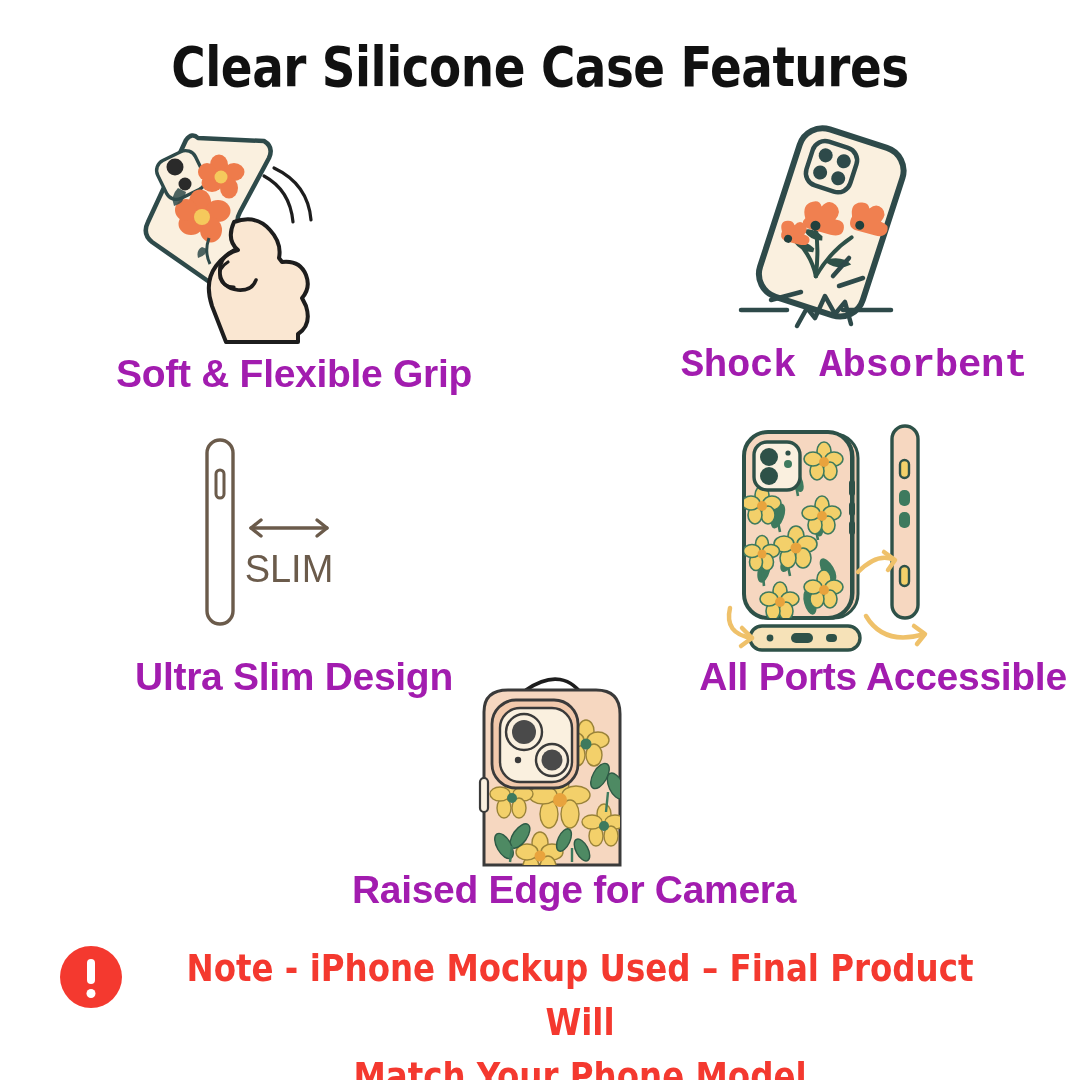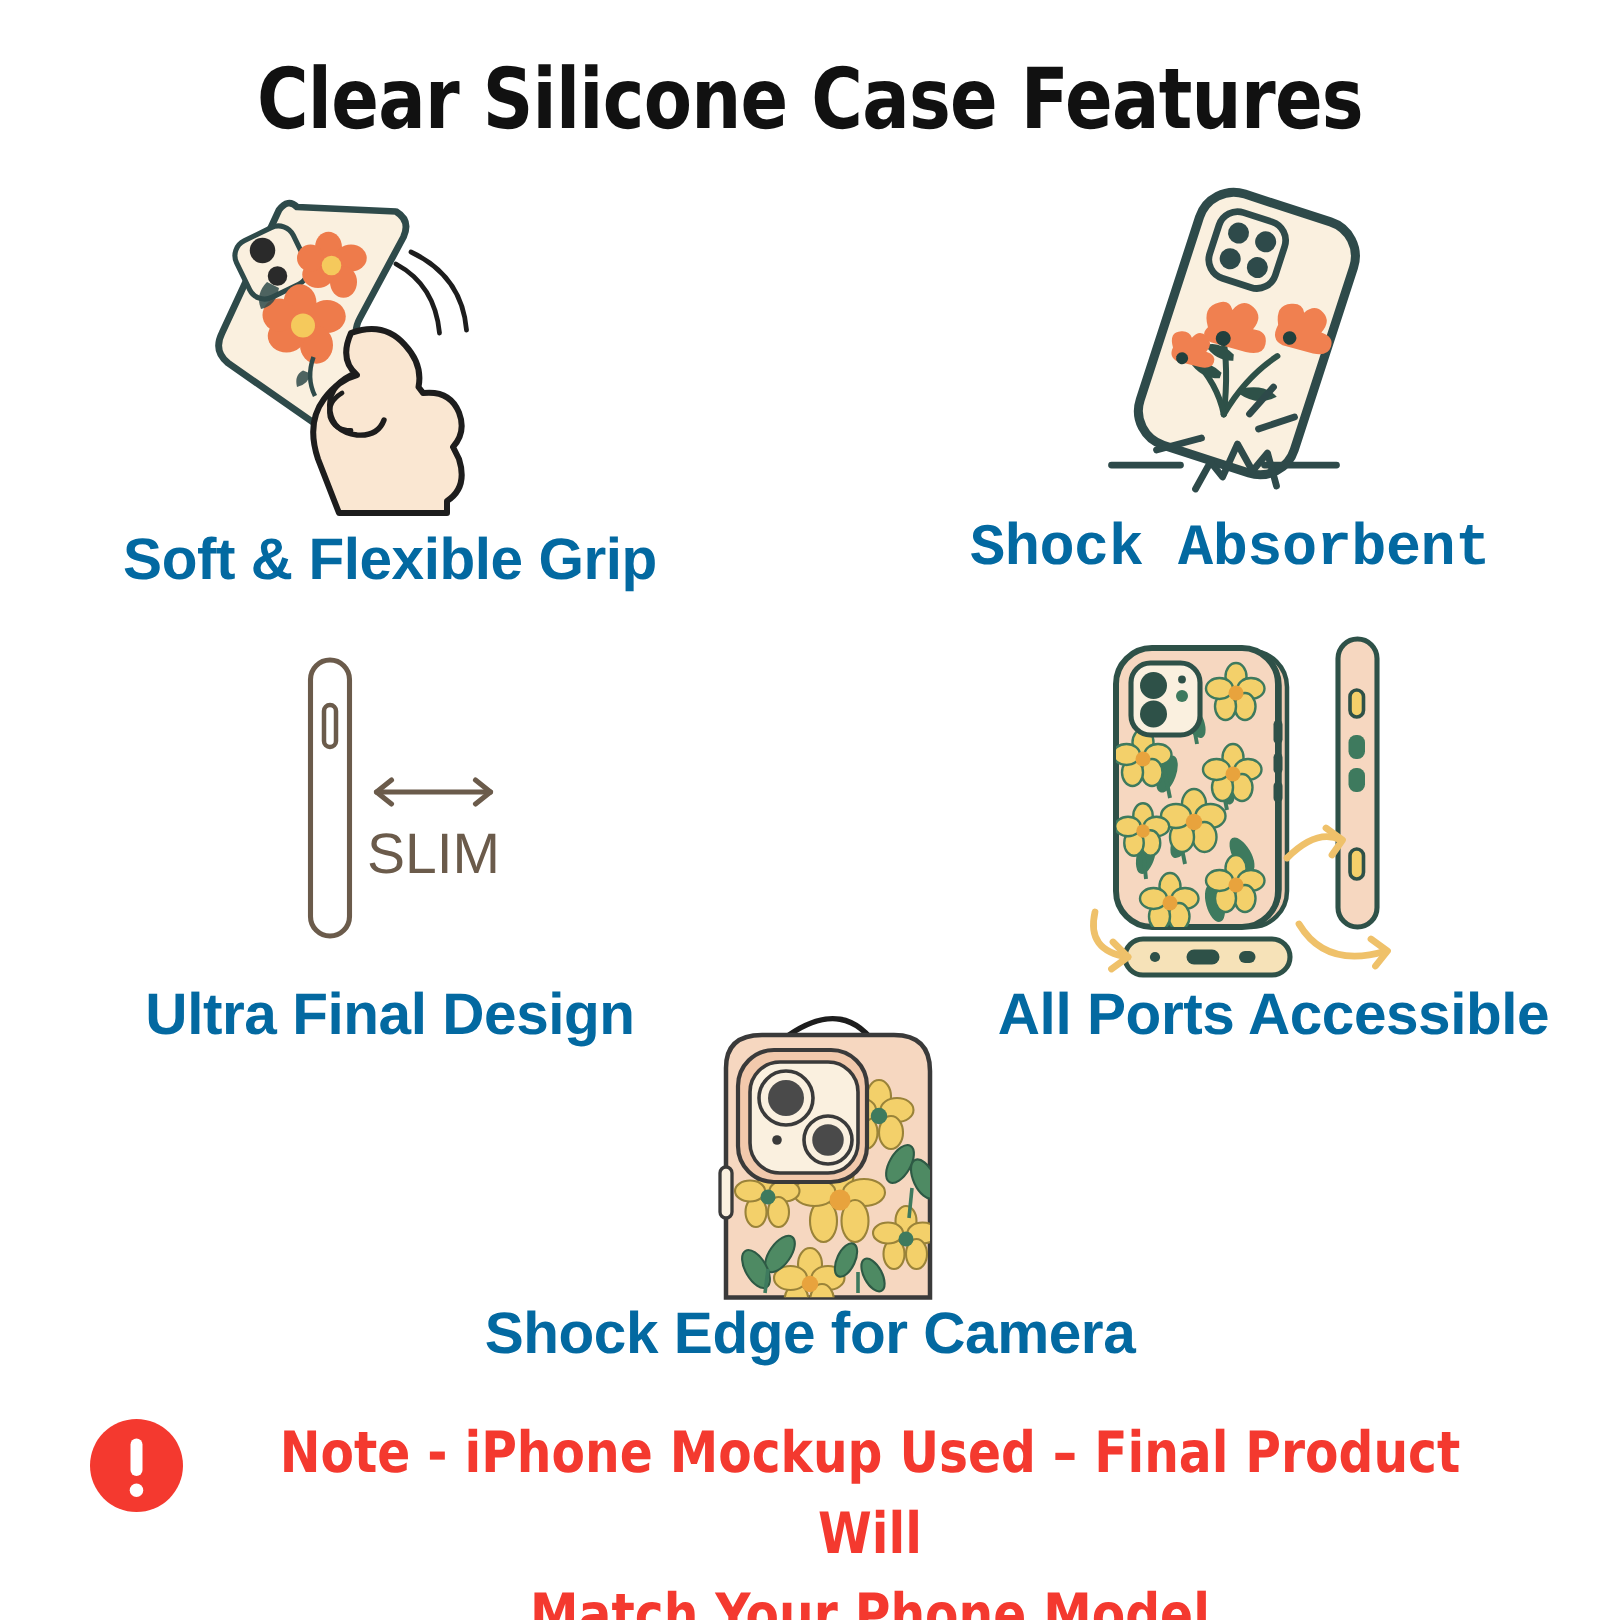--- a/index.html
+++ b/index.html
@@ -20,23 +20,24 @@
     letter-spacing:-0.5px;
     color:#111111;
     font-family:"DejaVu Sans Condensed","Liberation Sans",sans-serif;
     transform:scaleX(0.93);
   }
   .feature-label{
     position:absolute;
     text-align:center;
     font-size:39px;
     font-weight:700;
-    color:#0369a1;
+    color:#a21caf;
     white-space:nowrap;
     letter-spacing:-0.3px;
+    padding-left:34px;
   }
 
   
   .art{position:absolute;}
   .art svg{display:block;overflow:visible;}
 
   
   .note{
     position:absolute;left:0;top:942px;width:1080px;
     display:flex;align-items:flex-start;justify-content:center;
@@ -182,21 +183,21 @@
       <rect x="21" y="38" width="8" height="28" rx="4" fill="#ffffff" stroke="#6B5B4B" stroke-width="3"></rect>
 
       <g stroke="#6B5B4B" stroke-width="3.4" fill="none" stroke-linecap="round" stroke-linejoin="round">
         <path d="M56 96 L132 96"></path>
         <path d="M66 88 L56 96 L66 104"></path>
         <path d="M122 88 L132 96 L122 104"></path>
       </g>
       <text x="94" y="150" text-anchor="middle" font-family="Liberation Sans, sans-serif" font-size="38" fill="#6B5B4B">SLIM</text>
     </svg>
   </div>
-  <div class="feature-label" style="left:0;top:655px;width:520px;">Ultra Final Design</div>
+  <div class="feature-label" style="left:0;top:655px;width:520px;">Ultra Slim Design</div>
 
   <div class="art" style="left:718px;top:420px;">
     <svg width="230" height="250" viewBox="0 0 230 250">
       <defs>
         <clipPath id="caseClip">
           <rect x="26" y="12" width="108" height="186" rx="24"></rect>
         </clipPath>
       </defs>
 
       <rect x="36" y="14" width="104" height="184" rx="24" fill="#EFCDB5" stroke="#2E5148" stroke-width="3"></rect>
@@ -418,21 +419,21 @@
         <circle cx="64" cy="72" r="18" fill="#FAF0DF" stroke="#3A3A3A" stroke-width="2.4"></circle>
         <circle cx="64" cy="72" r="12" fill="#4A4A4A"></circle>
         <circle cx="92" cy="100" r="16" fill="#FAF0DF" stroke="#3A3A3A" stroke-width="2.4"></circle>
         <circle cx="92" cy="100" r="10.5" fill="#4A4A4A"></circle>
         <circle cx="58" cy="100" r="3.2" fill="#3A3A3A"></circle>
       </g>
 
       <rect x="20" y="118" width="8" height="34" rx="4" fill="#FAF0DF" stroke="#3A3A3A" stroke-width="2.2"></rect>
     </svg>
   </div>
-  <div class="feature-label" style="left:230px;top:868px;width:620px;">Shock Edge for Camera</div>
+  <div class="feature-label" style="left:230px;top:868px;width:620px;">Raised Edge for Camera</div>
 
   <div class="note">
     <div class="note-badge"></div>
     <div class="note-text">
       <span class="note-line">Note - iPhone Mockup Used – Final Product Will</span>
       <span class="note-line">Match Your Phone Model</span>
     </div>
   </div>
 
 </div>

